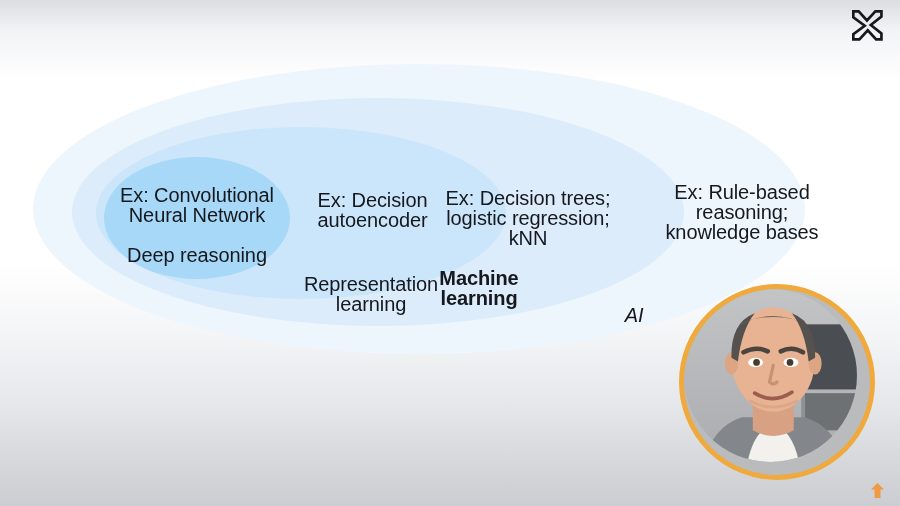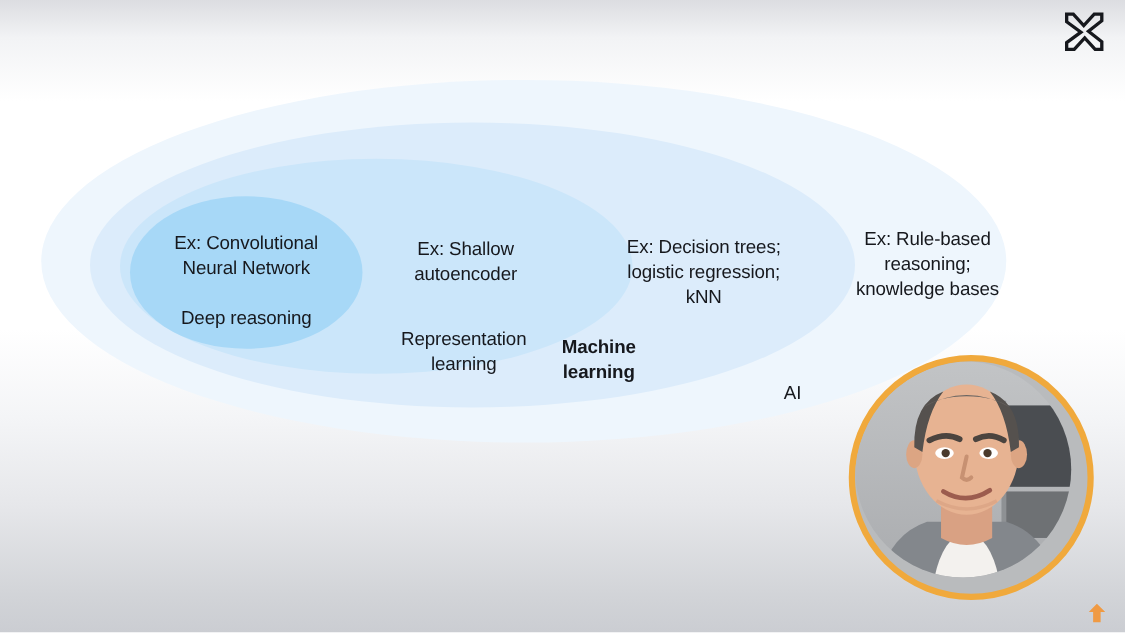--- a/index.html
+++ b/index.html
@@ -55,41 +55,41 @@
     left: 104px;
     top: 157px;
     width: 186px;
     height: 122px;
   }
 
   
   .lbl {
     position: absolute;
     color: #16181d;
-    font-size: 15px;
+    font-size: 20px;
     line-height: 20px;
     text-align: center;
     letter-spacing: -0.1px;
     white-space: pre-line;
   }
 
   .lbl.ex { font-weight: 400; }
   .lbl.cat { font-weight: 400; }
 
   #ex-cnn      { left: 92px;  top: 185px; width: 210px; }
   #cat-deep    { left: 92px;  top: 245px; width: 210px; }
 
   #ex-shallow  { left: 285px; top: 190px; width: 175px; }
-  #cat-repr    { left: 260px; top: 262px; width: 222px; }
-
-  #ex-dtree    { left: 465px; top: 188px; width: 196px; }
+  #cat-repr    { left: 260px; top: 274px; width: 222px; }
+
+  #ex-dtree    { left: 430px; top: 188px; width: 196px; }
   #cat-ml      { left: 404px; top: 268px; width: 150px; font-weight: bold; }
 
   #ex-rule     { left: 628px; top: 182px; width: 228px; }
-  #cat-ai      { left: 593px; top: 305px; width: 82px; }
+  #cat-ai      { left: 593px; top: 305px; width: 82px; font-style: italic; }
 
   
   #logo {
     position: absolute;
     right: 14px;
     top: 6px;
     width: 38px;
     height: 38px;
   }
 
@@ -134,21 +134,21 @@
     <div class="venn-layer" id="ellipse-ml" style="background:#dcecfb;"></div>
 
     <div class="venn-layer" id="ellipse-repr" style="background:#cbe6fa;"></div>
 
     <div class="venn-layer" id="ellipse-deep" style="background:#a7d8f7;"></div>
 
     <div class="lbl ex" id="ex-cnn">Ex: Convolutional
 Neural Network</div>
     <div class="lbl cat" id="cat-deep">Deep reasoning</div>
 
-    <div class="lbl ex" id="ex-shallow">Ex: Shallow
+    <div class="lbl ex" id="ex-shallow">Ex: Decision
 autoencoder</div>
     <div class="lbl cat" id="cat-repr">Representation
 learning</div>
 
     <div class="lbl ex" id="ex-dtree">Ex: Decision trees;
 logistic regression;
 kNN</div>
     <div class="lbl cat" id="cat-ml">Machine
 learning</div>
 

